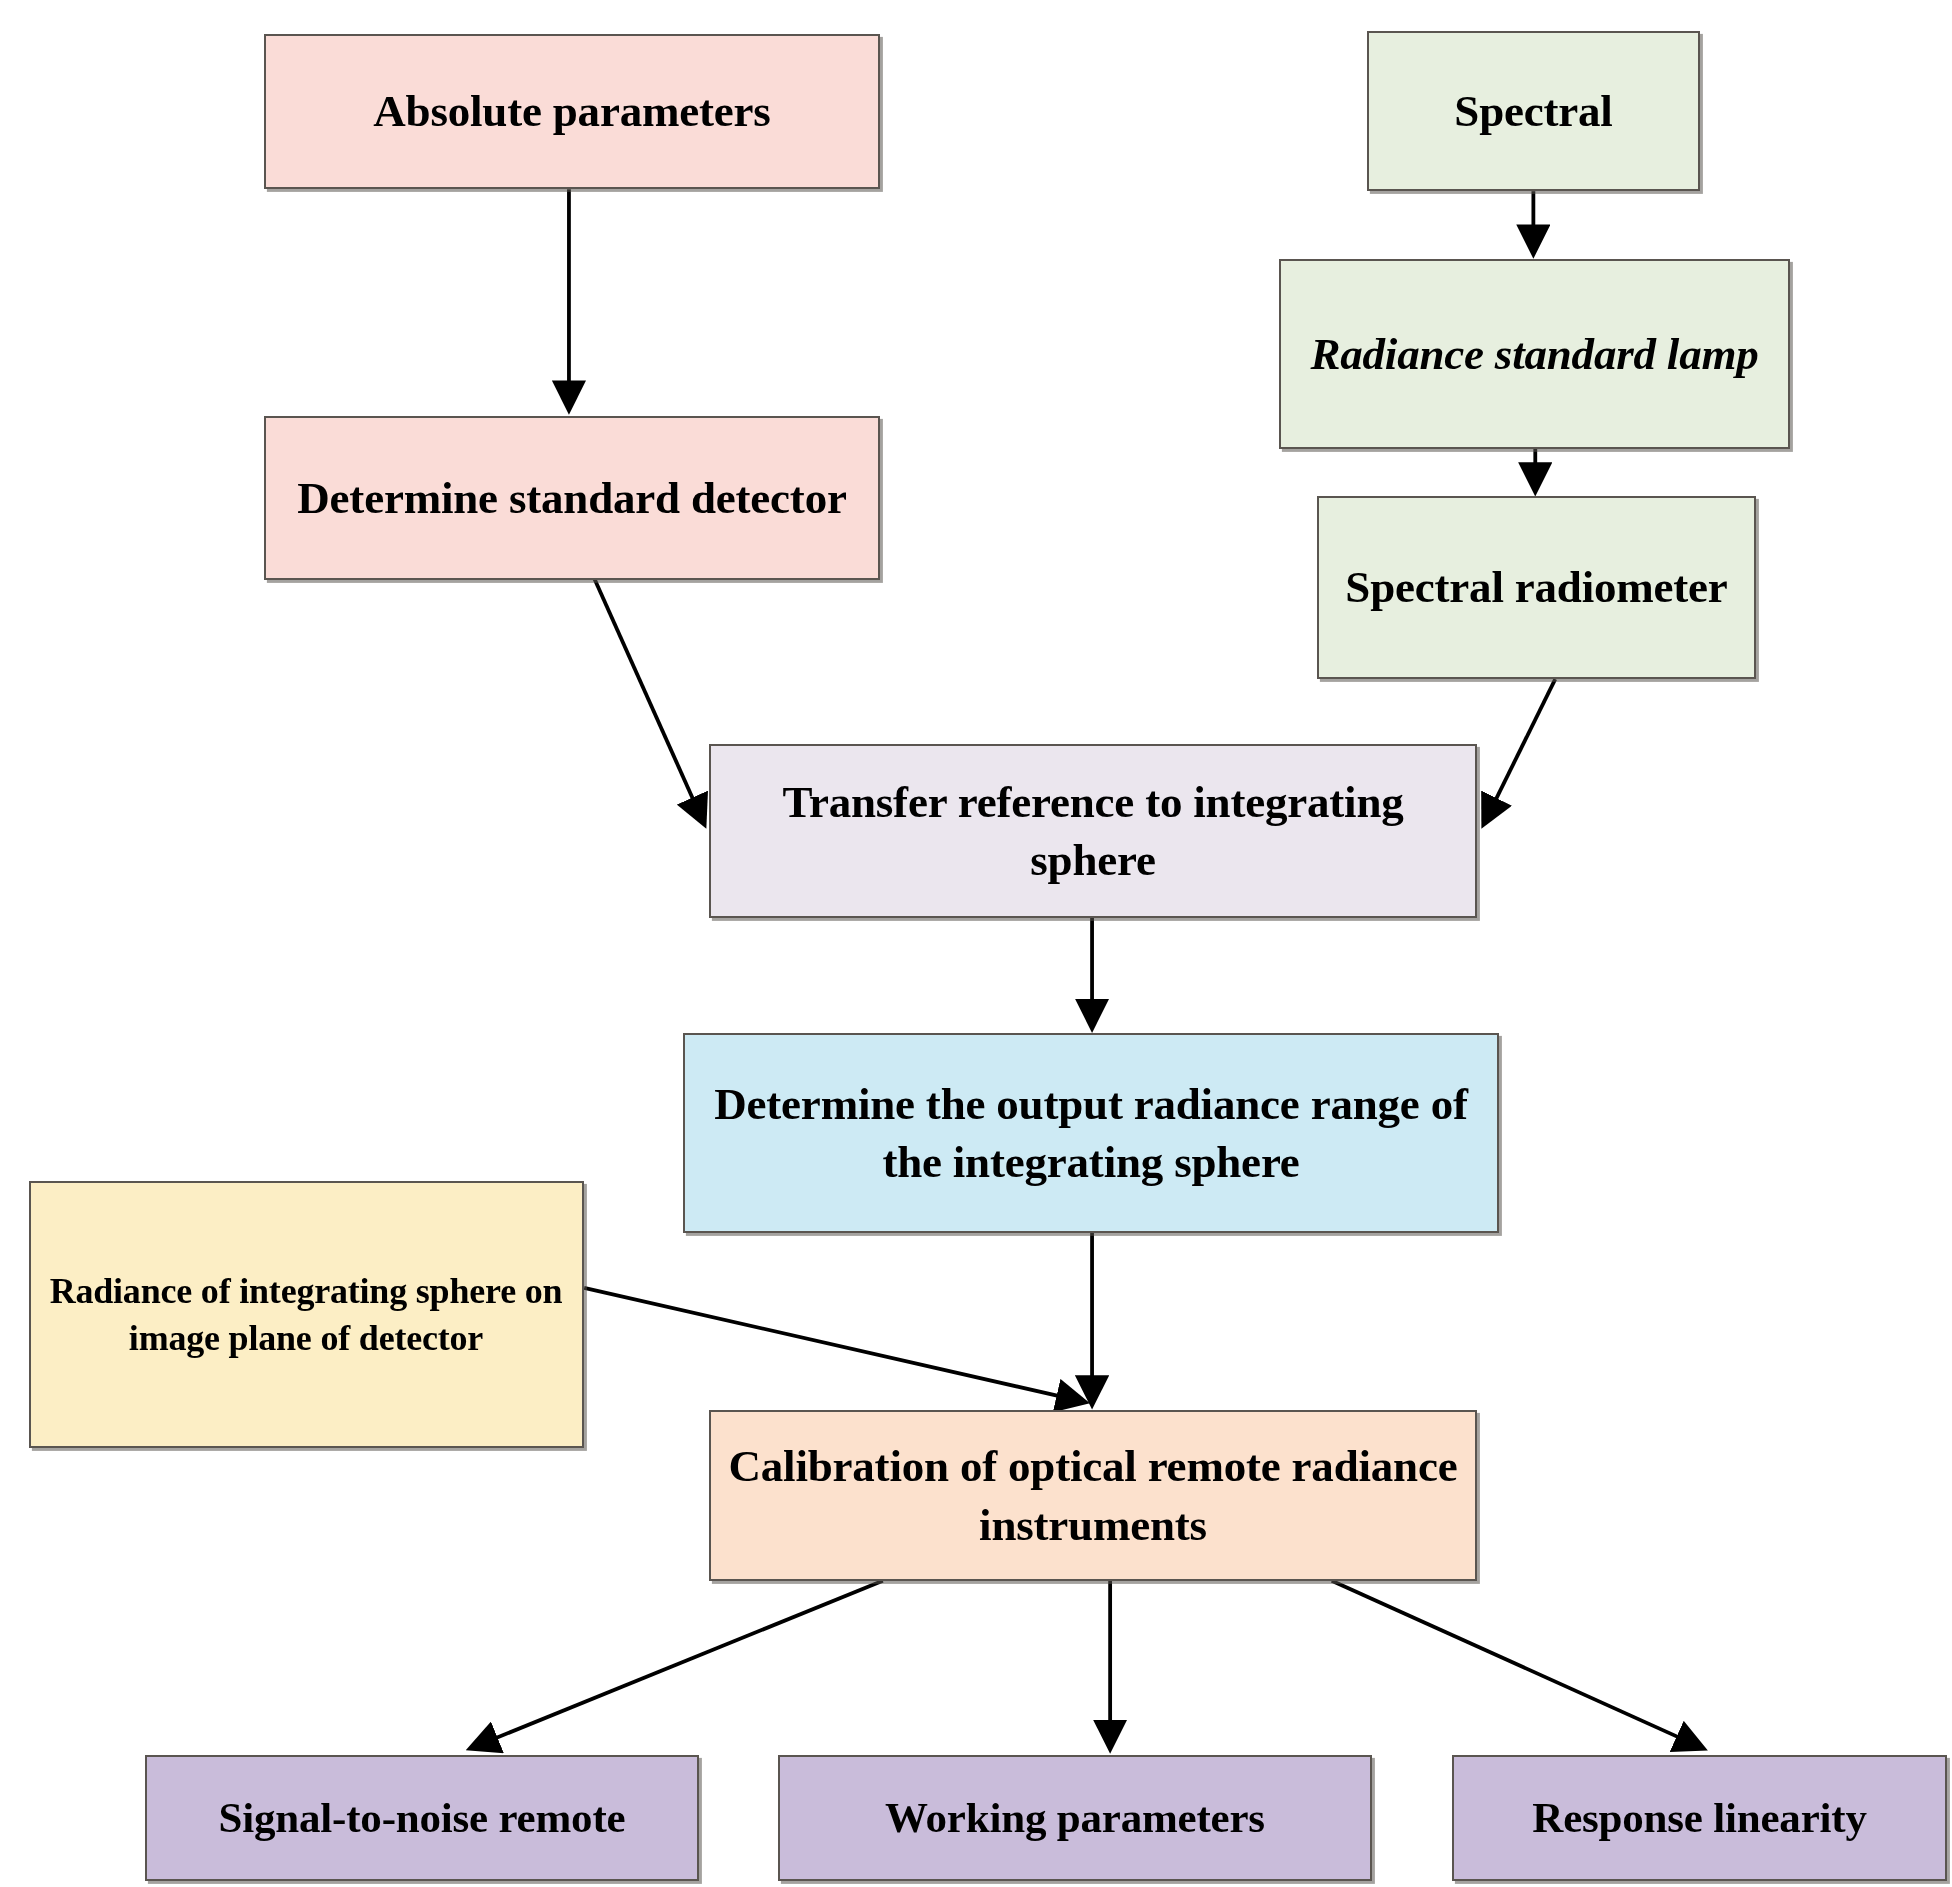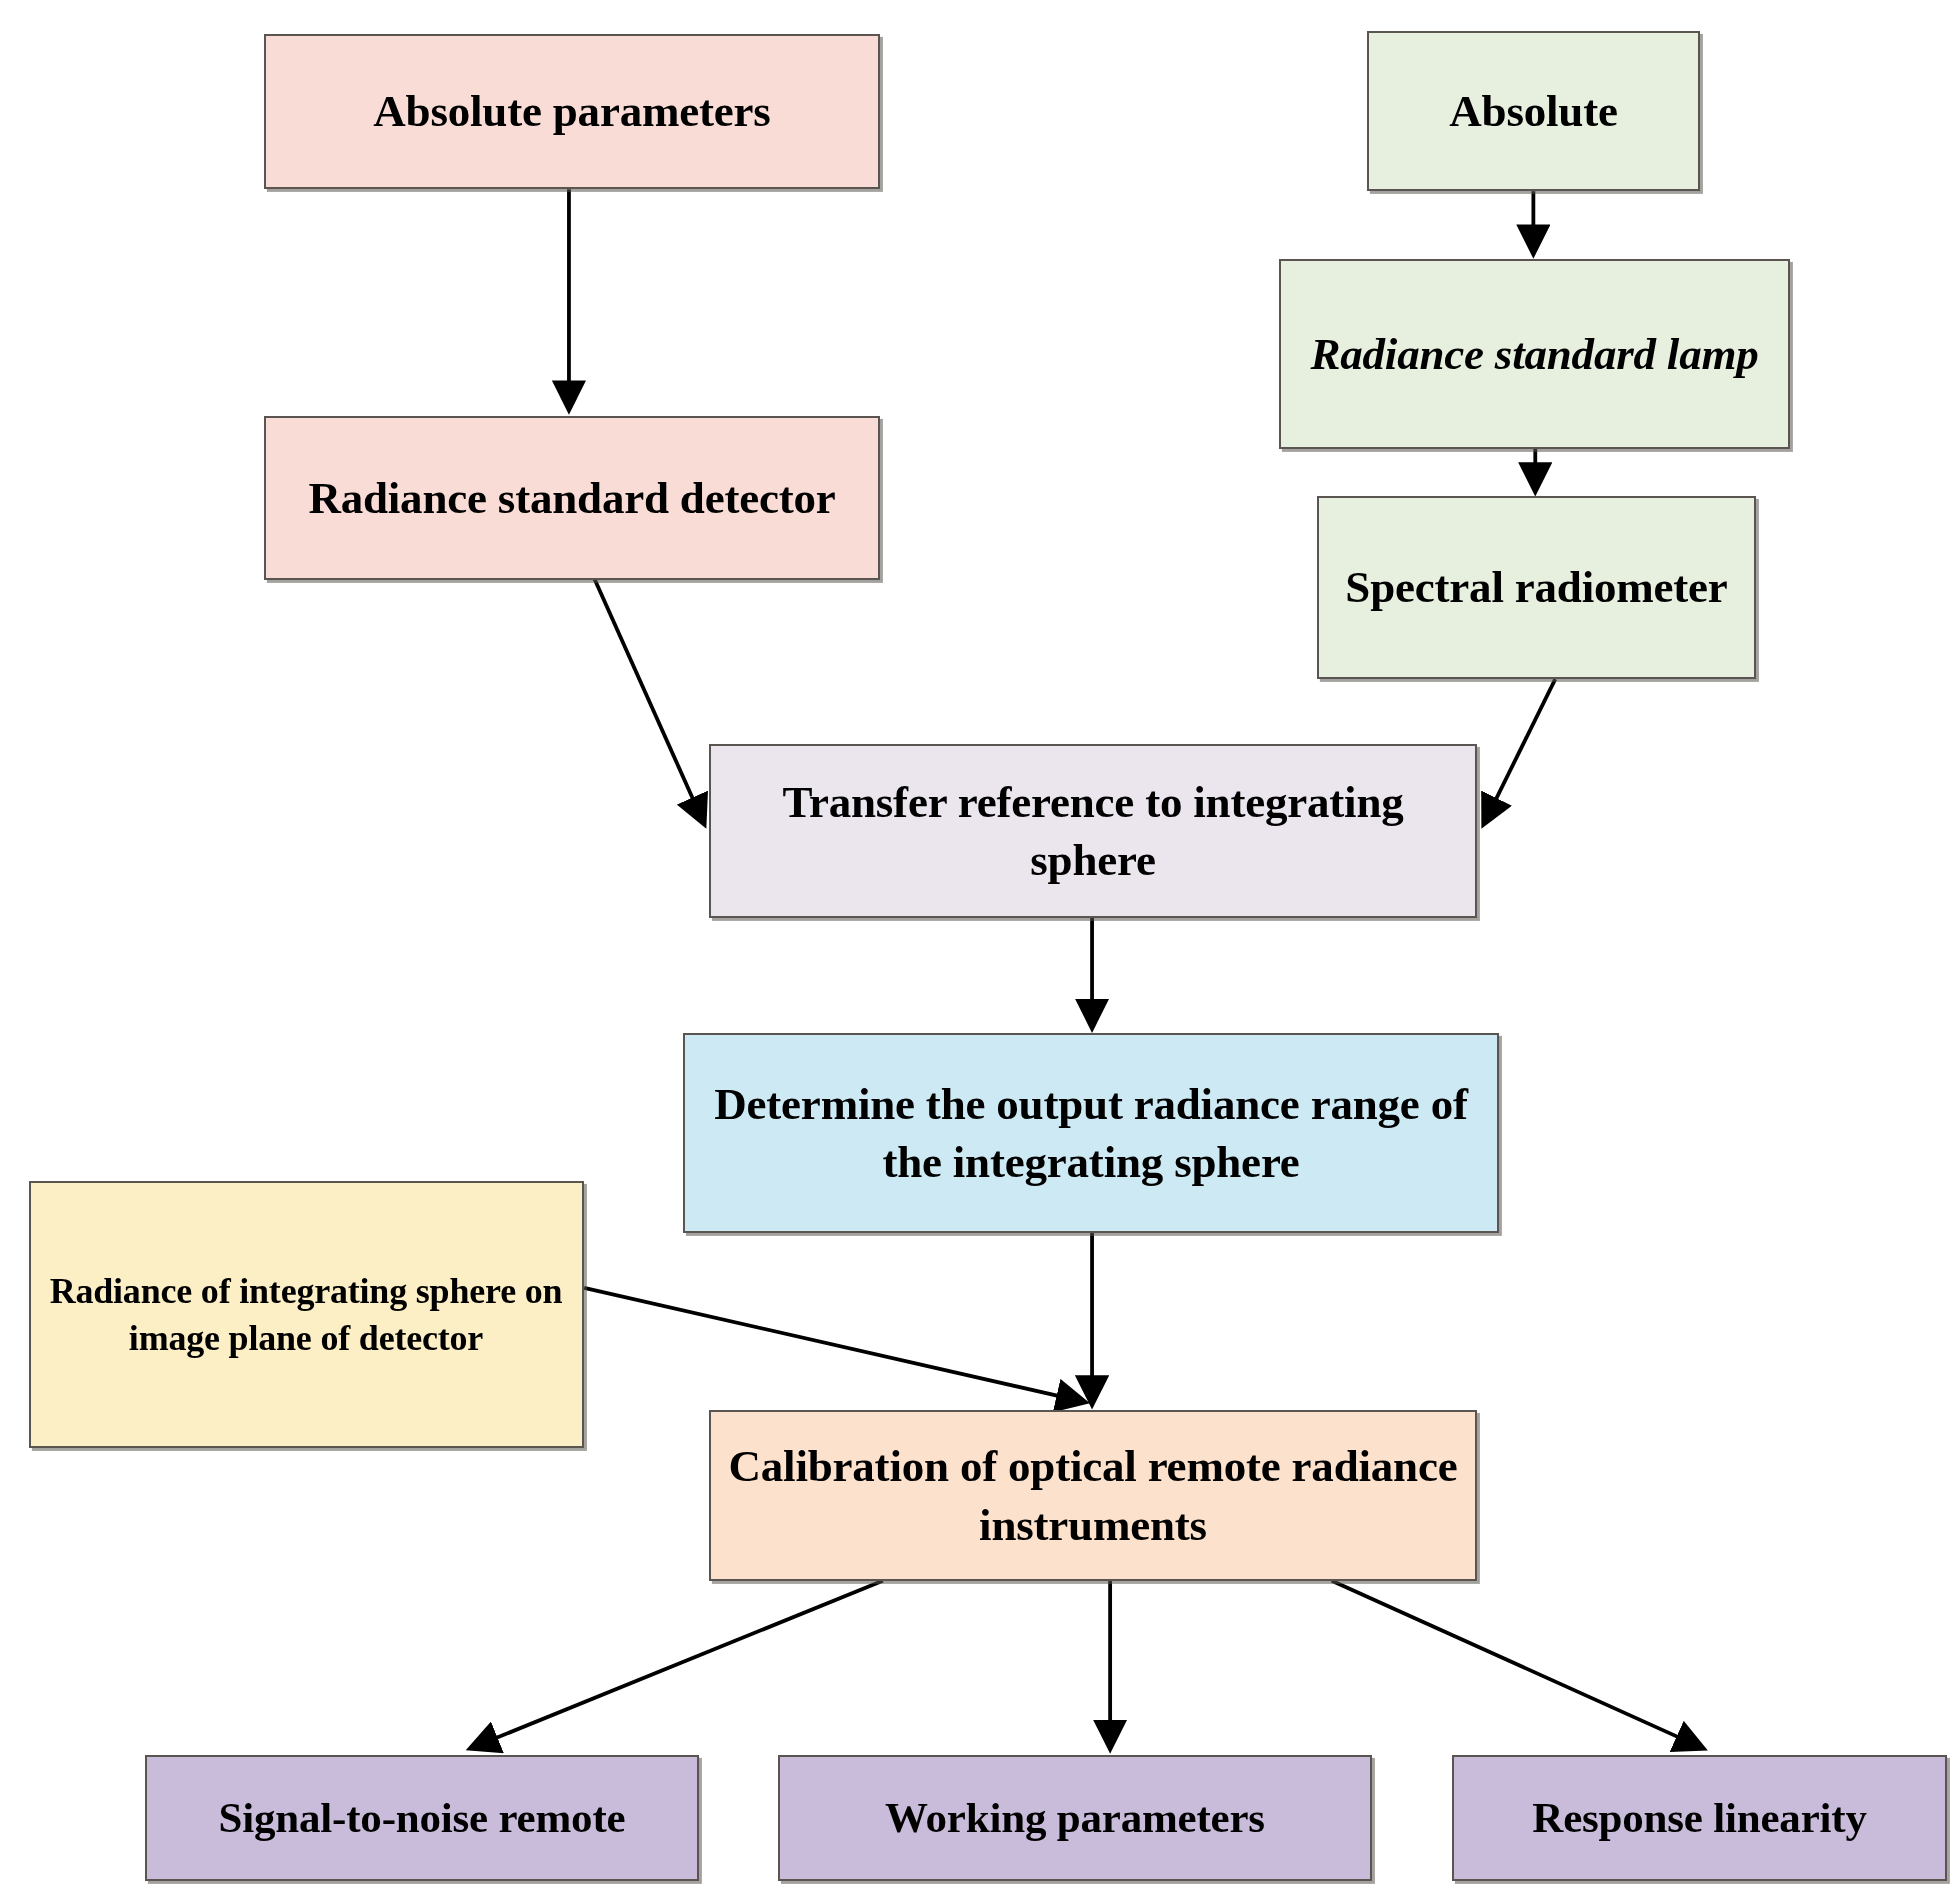--- a/index.html
+++ b/index.html
@@ -101,25 +101,25 @@
     <line x1="1167" y1="1662" x2="1167" y2="1838" stroke="#000" stroke-width="4" marker-end="url(#arrow)"></line>
 
     <line x1="1400" y1="1662" x2="1790" y2="1838" stroke="#000" stroke-width="4" marker-end="url(#arrow)"></line>
   </svg>
 
   <div class="node c-pink fs-big" id="n-absolute-radiometer">
     <span>Absolute parameters</span>
   </div>
 
   <div class="node c-green fs-big" id="n-blackbody">
-    <span>Absolute</span>
+    <span>Spectral</span>
   </div>
 
   <div class="node c-pink fs-big" id="n-radiance-detector">
-    <span>Radiance standard detector</span>
+    <span>Determine standard detector</span>
   </div>
 
   <div class="node c-green fs-big" id="n-radiance-lamp">
     <span>Radiance standard lamp</span>
   </div>
 
   <div class="node c-green fs-big" id="n-spectral-radiometer">
     <span>Spectral radiometer</span>
   </div>
 

